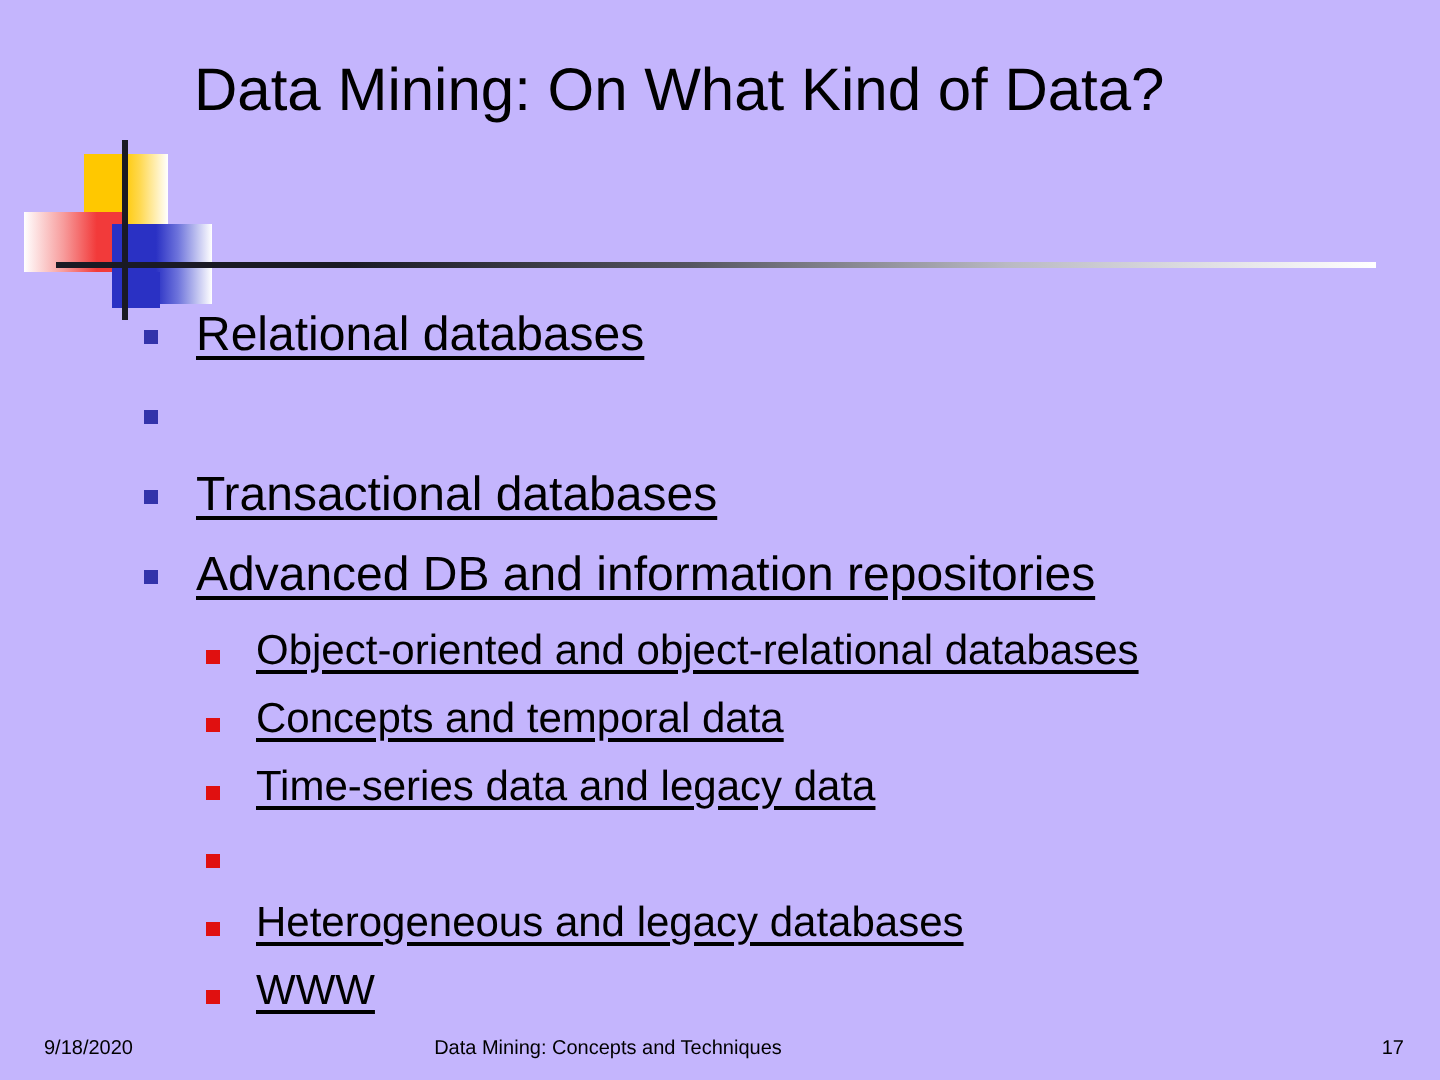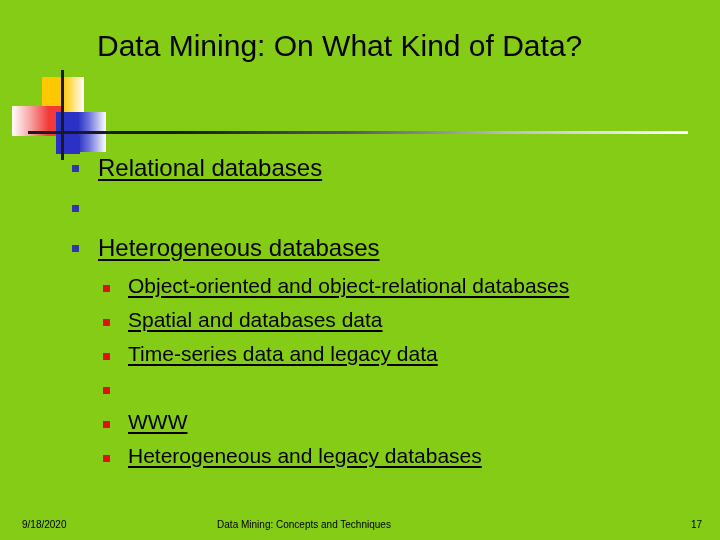--- a/index.html
+++ b/index.html
@@ -8,21 +8,21 @@
     padding: 0;
     background: #ffffff;
   }
   body {
     font-family: "Liberation Sans", sans-serif;
   }
   #slide {
     position: relative;
     width: 720px;
     height: 540px;
-    background: #84cc16;
+    background: #c4b5fd;
     overflow: hidden;
   }
 
   
   #logo {
     position: absolute;
     left: 0px;
     top: 60px;
     width: 130px;
     height: 100px;
@@ -215,45 +215,49 @@
 
     <div class="row lvl1">
       <span class="bullet-sq"></span>
       <span class="txt">Relational databases</span>
     </div>
     <div class="row lvl1">
       <span class="bullet-sq"></span>
     </div>
     <div class="row lvl1">
       <span class="bullet-sq"></span>
-      <span class="txt">Heterogeneous databases</span>
+      <span class="txt">Transactional databases</span>
+    </div>
+    <div class="row lvl1">
+      <span class="bullet-sq"></span>
+      <span class="txt">Advanced DB and information repositories</span>
     </div>
 
     <div class="row lvl2">
       <span class="bullet-sq"></span>
       <span class="txt">Object-oriented and object-relational databases</span>
     </div>
     <div class="row lvl2">
       <span class="bullet-sq"></span>
-      <span class="txt">Spatial and databases data</span>
+      <span class="txt">Concepts and temporal data</span>
     </div>
     <div class="row lvl2">
       <span class="bullet-sq"></span>
       <span class="txt">Time-series data and legacy data</span>
     </div>
     <div class="row lvl2">
       <span class="bullet-sq"></span>
     </div>
     <div class="row lvl2">
       <span class="bullet-sq"></span>
+      <span class="txt">Heterogeneous and legacy databases</span>
+    </div>
+    <div class="row lvl2">
+      <span class="bullet-sq"></span>
       <span class="txt">WWW</span>
-    </div>
-    <div class="row lvl2">
-      <span class="bullet-sq"></span>
-      <span class="txt">Heterogeneous and legacy databases</span>
     </div>
 
   </div>
 
   <div id="footer">
     <span id="footer-date">9/18/2020</span>
     <span id="footer-center">Data Mining: Concepts and Techniques</span>
     <span id="footer-page">17</span>
   </div>
 

